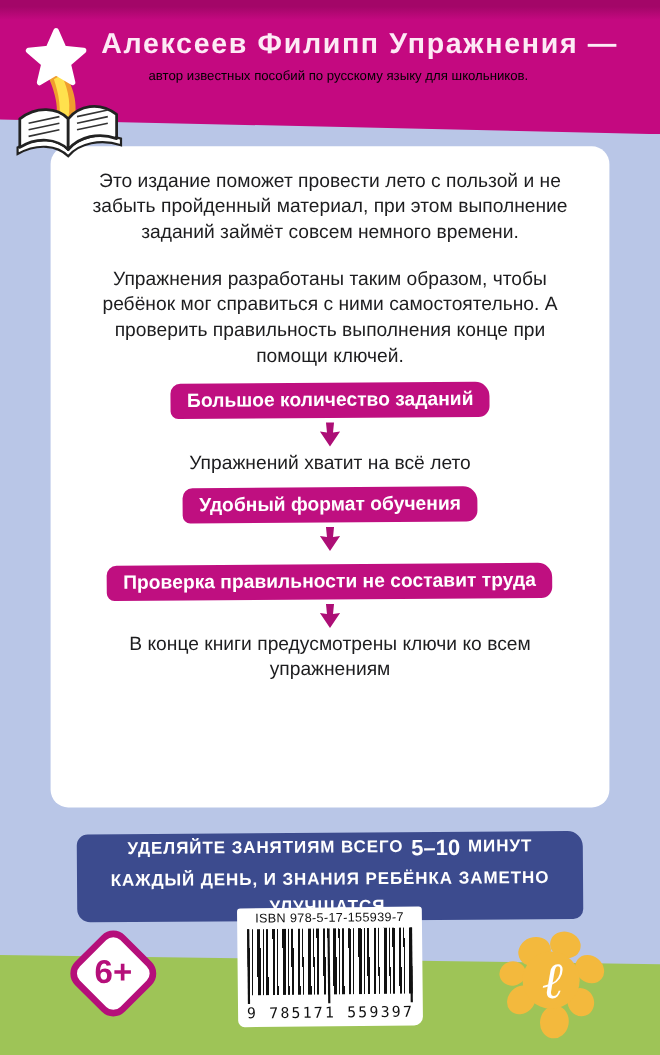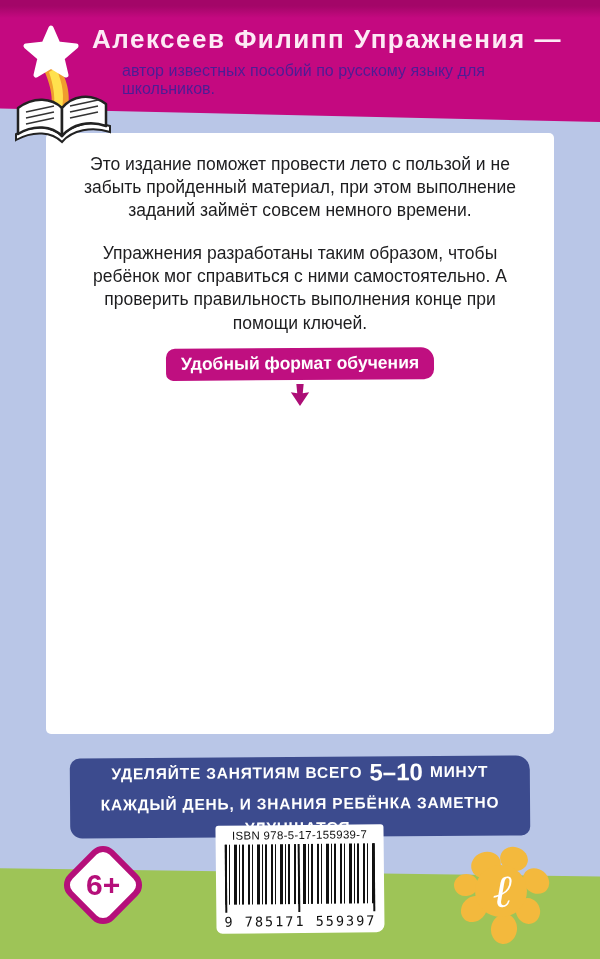--- a/index.html
+++ b/index.html
@@ -18,28 +18,28 @@
     clip-path: polygon(0 0, 100% 0, 100% 100%, 0 89%);
     z-index: 1;
   }
   .logo { position: absolute; left: 6px; top: 14px; width: 112px; height: 132px; z-index: 3; }
   .author-name {
     position: absolute; left: 92px; top: 24px; width: 470px;
     color: #fdeaf5; font-size: 26px; font-weight: bold; letter-spacing: 1.5px;
     z-index: 2;
   }
   .author-subtitle {
-    position: absolute; left: 122px; top: 62px; width: 460px;
-    color: #4c1d95; font-size: 16px; z-index: 2;
+    position: absolute; left: 135px; top: 62px; width: 460px;
+    color: #000000; font-size: 12px; z-index: 2;
   }
 
   
   .card {
     position: absolute; left: 46px; top: 133px; width: 508px; height: 601px;
-    background: #ffffff; border-radius: 5px;
+    background: #ffffff; border-radius: 16px;
     padding: 16px 26px 8px;
     text-align: center; color: #1d1d1f;
     font-size: 17.5px; line-height: 1.32;
     overflow: hidden; z-index: 2;
   }
   .card p.intro { margin-top: 4px; }
   .card p.intro + p.intro { margin-top: 20px; }
   .feature { margin-top: 11px; }
   .feature:first-of-type { margin-top: 13px; }
   .feature-label {
@@ -59,21 +59,21 @@
     background: #3c4b8e;
     border-radius: 10px 14px 9px 12px;
     transform: rotate(-0.4deg);
     display: flex; align-items: center; justify-content: center;
     padding: 6px 16px;
     text-align: center;
     color: #ffffff; font-weight: bold; font-size: 15.5px;
     letter-spacing: 0.8px; line-height: 1.55;
     z-index: 2;
   }
-  .advice .hl { font-size: 24px; letter-spacing: 0; vertical-align: -3px; padding: 0 2px; }
+  .advice .hl { font-size: 20px; letter-spacing: 0; vertical-align: -3px; padding: 0 2px; }
 
   
   .grass {
     position: absolute; left: -10px; top: 868px; width: 640px; height: 130px;
     background: #9ec457;
     transform: rotate(0.8deg); transform-origin: top left;
     z-index: 1;
   }
 
   
@@ -149,30 +149,48 @@
 </svg>
 
 <div class="author-name">Алексеев Филипп Упражнения —</div>
 <div class="author-subtitle">автор известных пособий по русскому языку для школьников.</div>
 
 <div class="card">
   <p class="intro">Это издание поможет провести лето с пользой и не забыть пройденный материал, при этом выполнение заданий займёт совсем немного времени.</p>
   <p class="intro">Упражнения разработаны таким образом, чтобы ребёнок мог справиться с ними самостоятельно. А проверить правильность выполнения конце при помощи ключей.</p>
 
 
+  <div class="feature">
+    <span class="feature-label">Большое количество заданий</span>
+    <div class="arrow-wrap">
+      <svg width="22" height="24" viewBox="0 0 24 26">
+          <polygon points="8,1 16,1 15,11 22,10 12,25 2,10 9,11" fill="#ad0e76"></polygon>
+        </svg>
+    </div>
+    <div class="feature-desc">Упражнений хватит на всё лето</div>
+  </div>
 
   <div class="feature">
     <span class="feature-label">Удобный формат обучения</span>
     <div class="arrow-wrap">
       <svg width="22" height="24" viewBox="0 0 24 26">
           <polygon points="8,1 16,1 15,11 22,10 12,25 2,10 9,11" fill="#ad0e76"></polygon>
         </svg>
     </div>
   </div>
 
+  <div class="feature">
+    <span class="feature-label">Проверка правильности не составит труда</span>
+    <div class="arrow-wrap">
+      <svg width="22" height="24" viewBox="0 0 24 26">
+          <polygon points="8,1 16,1 15,11 22,10 12,25 2,10 9,11" fill="#ad0e76"></polygon>
+        </svg>
+    </div>
+    <div class="feature-desc">В конце книги предусмотрены ключи ко всем упражнениям</div>
+  </div>
 </div>
 
 <div class="grass"></div>
 
 <div class="advice">
   <div>
     <span>УДЕЛЯЙТЕ ЗАНЯТИЯМ ВСЕГО </span><span class="hl">5–10</span><span> МИНУТ КАЖДЫЙ ДЕНЬ, И ЗНАНИЯ РЕБЁНКА ЗАМЕТНО УЛУЧШАТСЯ.</span>
   </div>
 </div>
 

